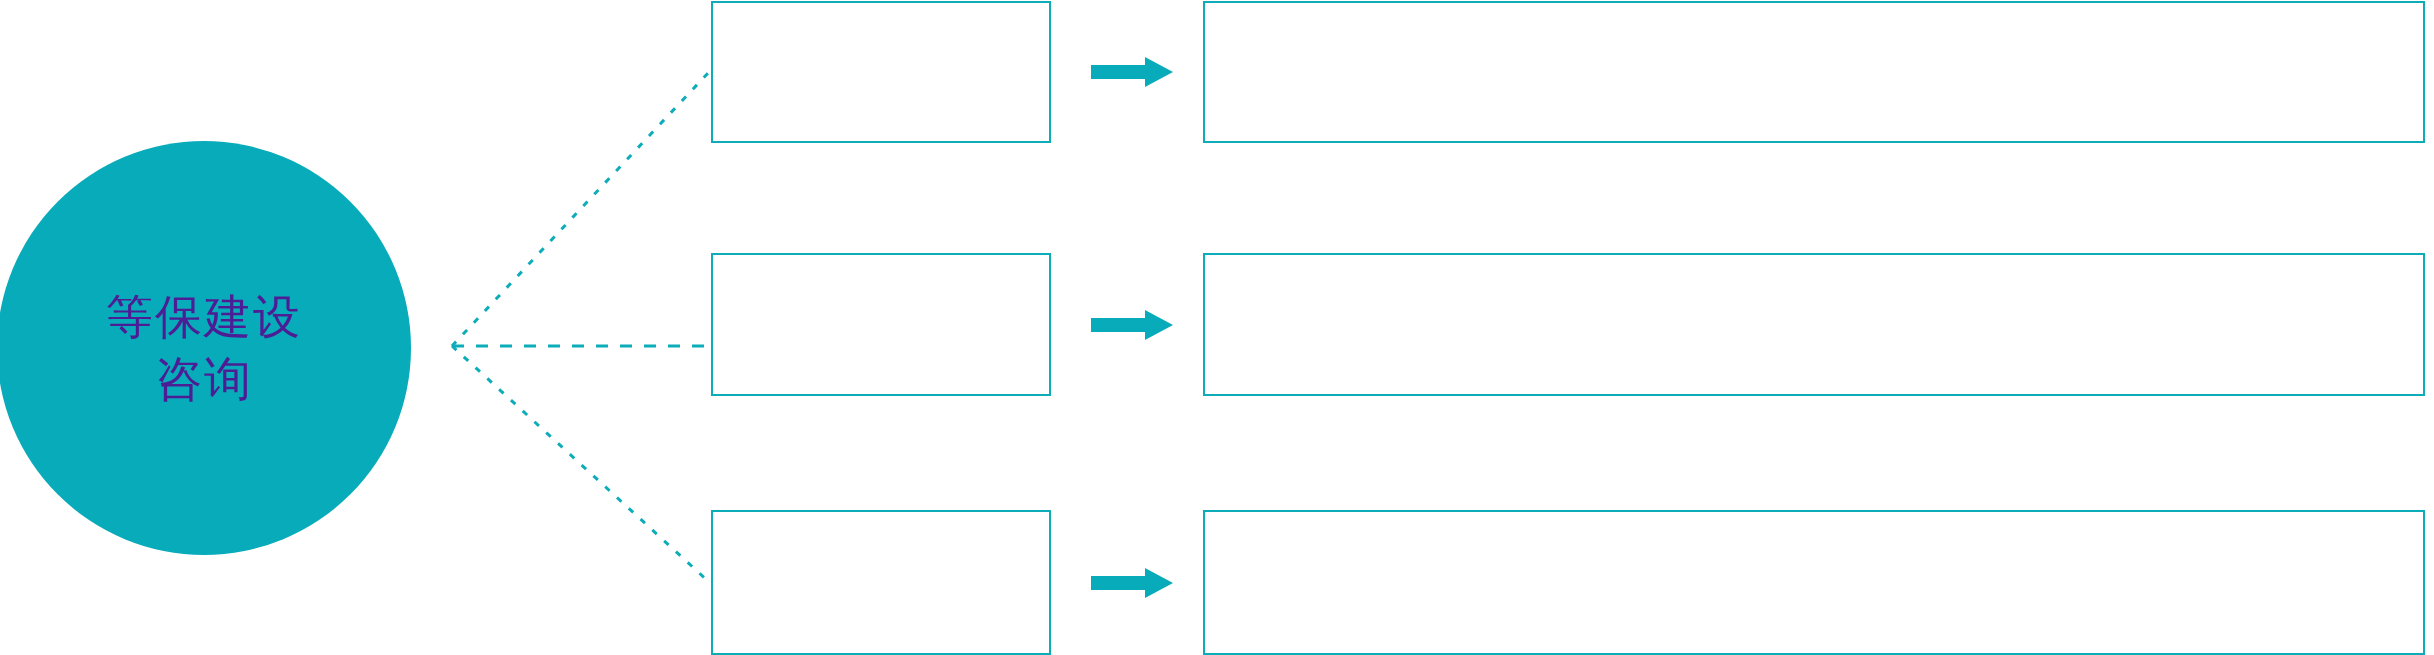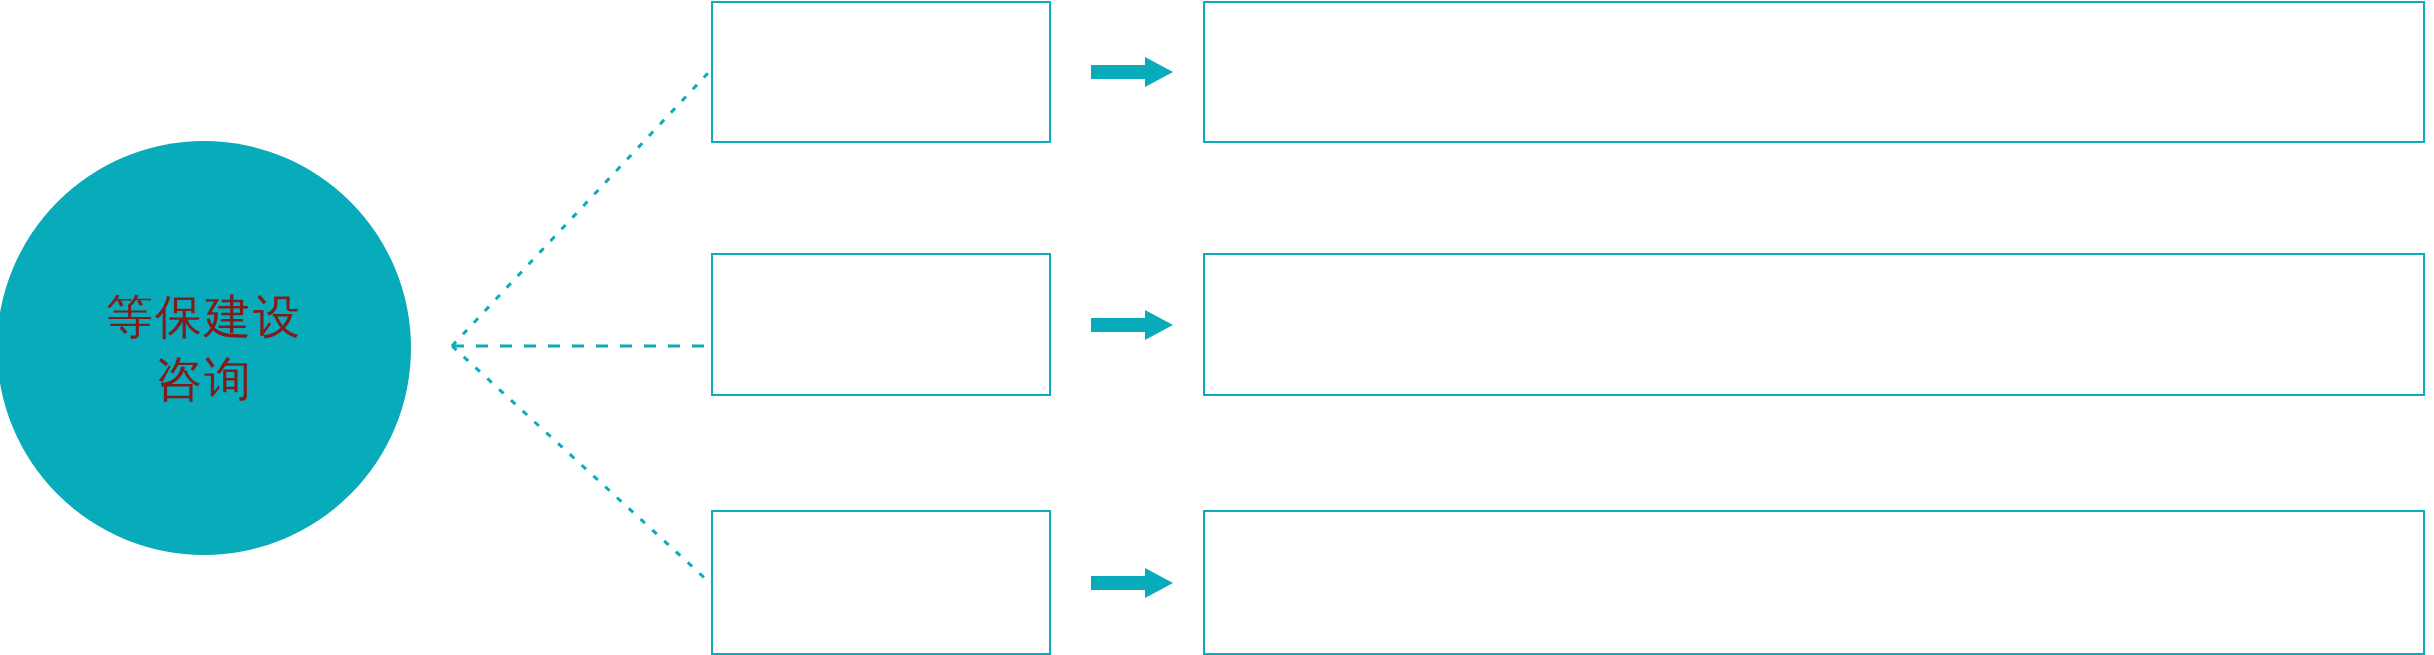--- a/index.html
+++ b/index.html
@@ -26,21 +26,21 @@
     height: 414px;
     border-radius: 50%;
     background: #08abb9;
     display: flex;
     flex-direction: column;
     align-items: center;
     justify-content: center;
     box-sizing: border-box;
   }
   .hub-line {
-    color: #7f1d1d;
+    color: #4c1d95;
     font-size: 47px;
     line-height: 1.32;
     letter-spacing: 2px;
     white-space: nowrap;
     font-weight: 400;
     text-align: center;
   }
   
   .connectors {
     position: absolute;

